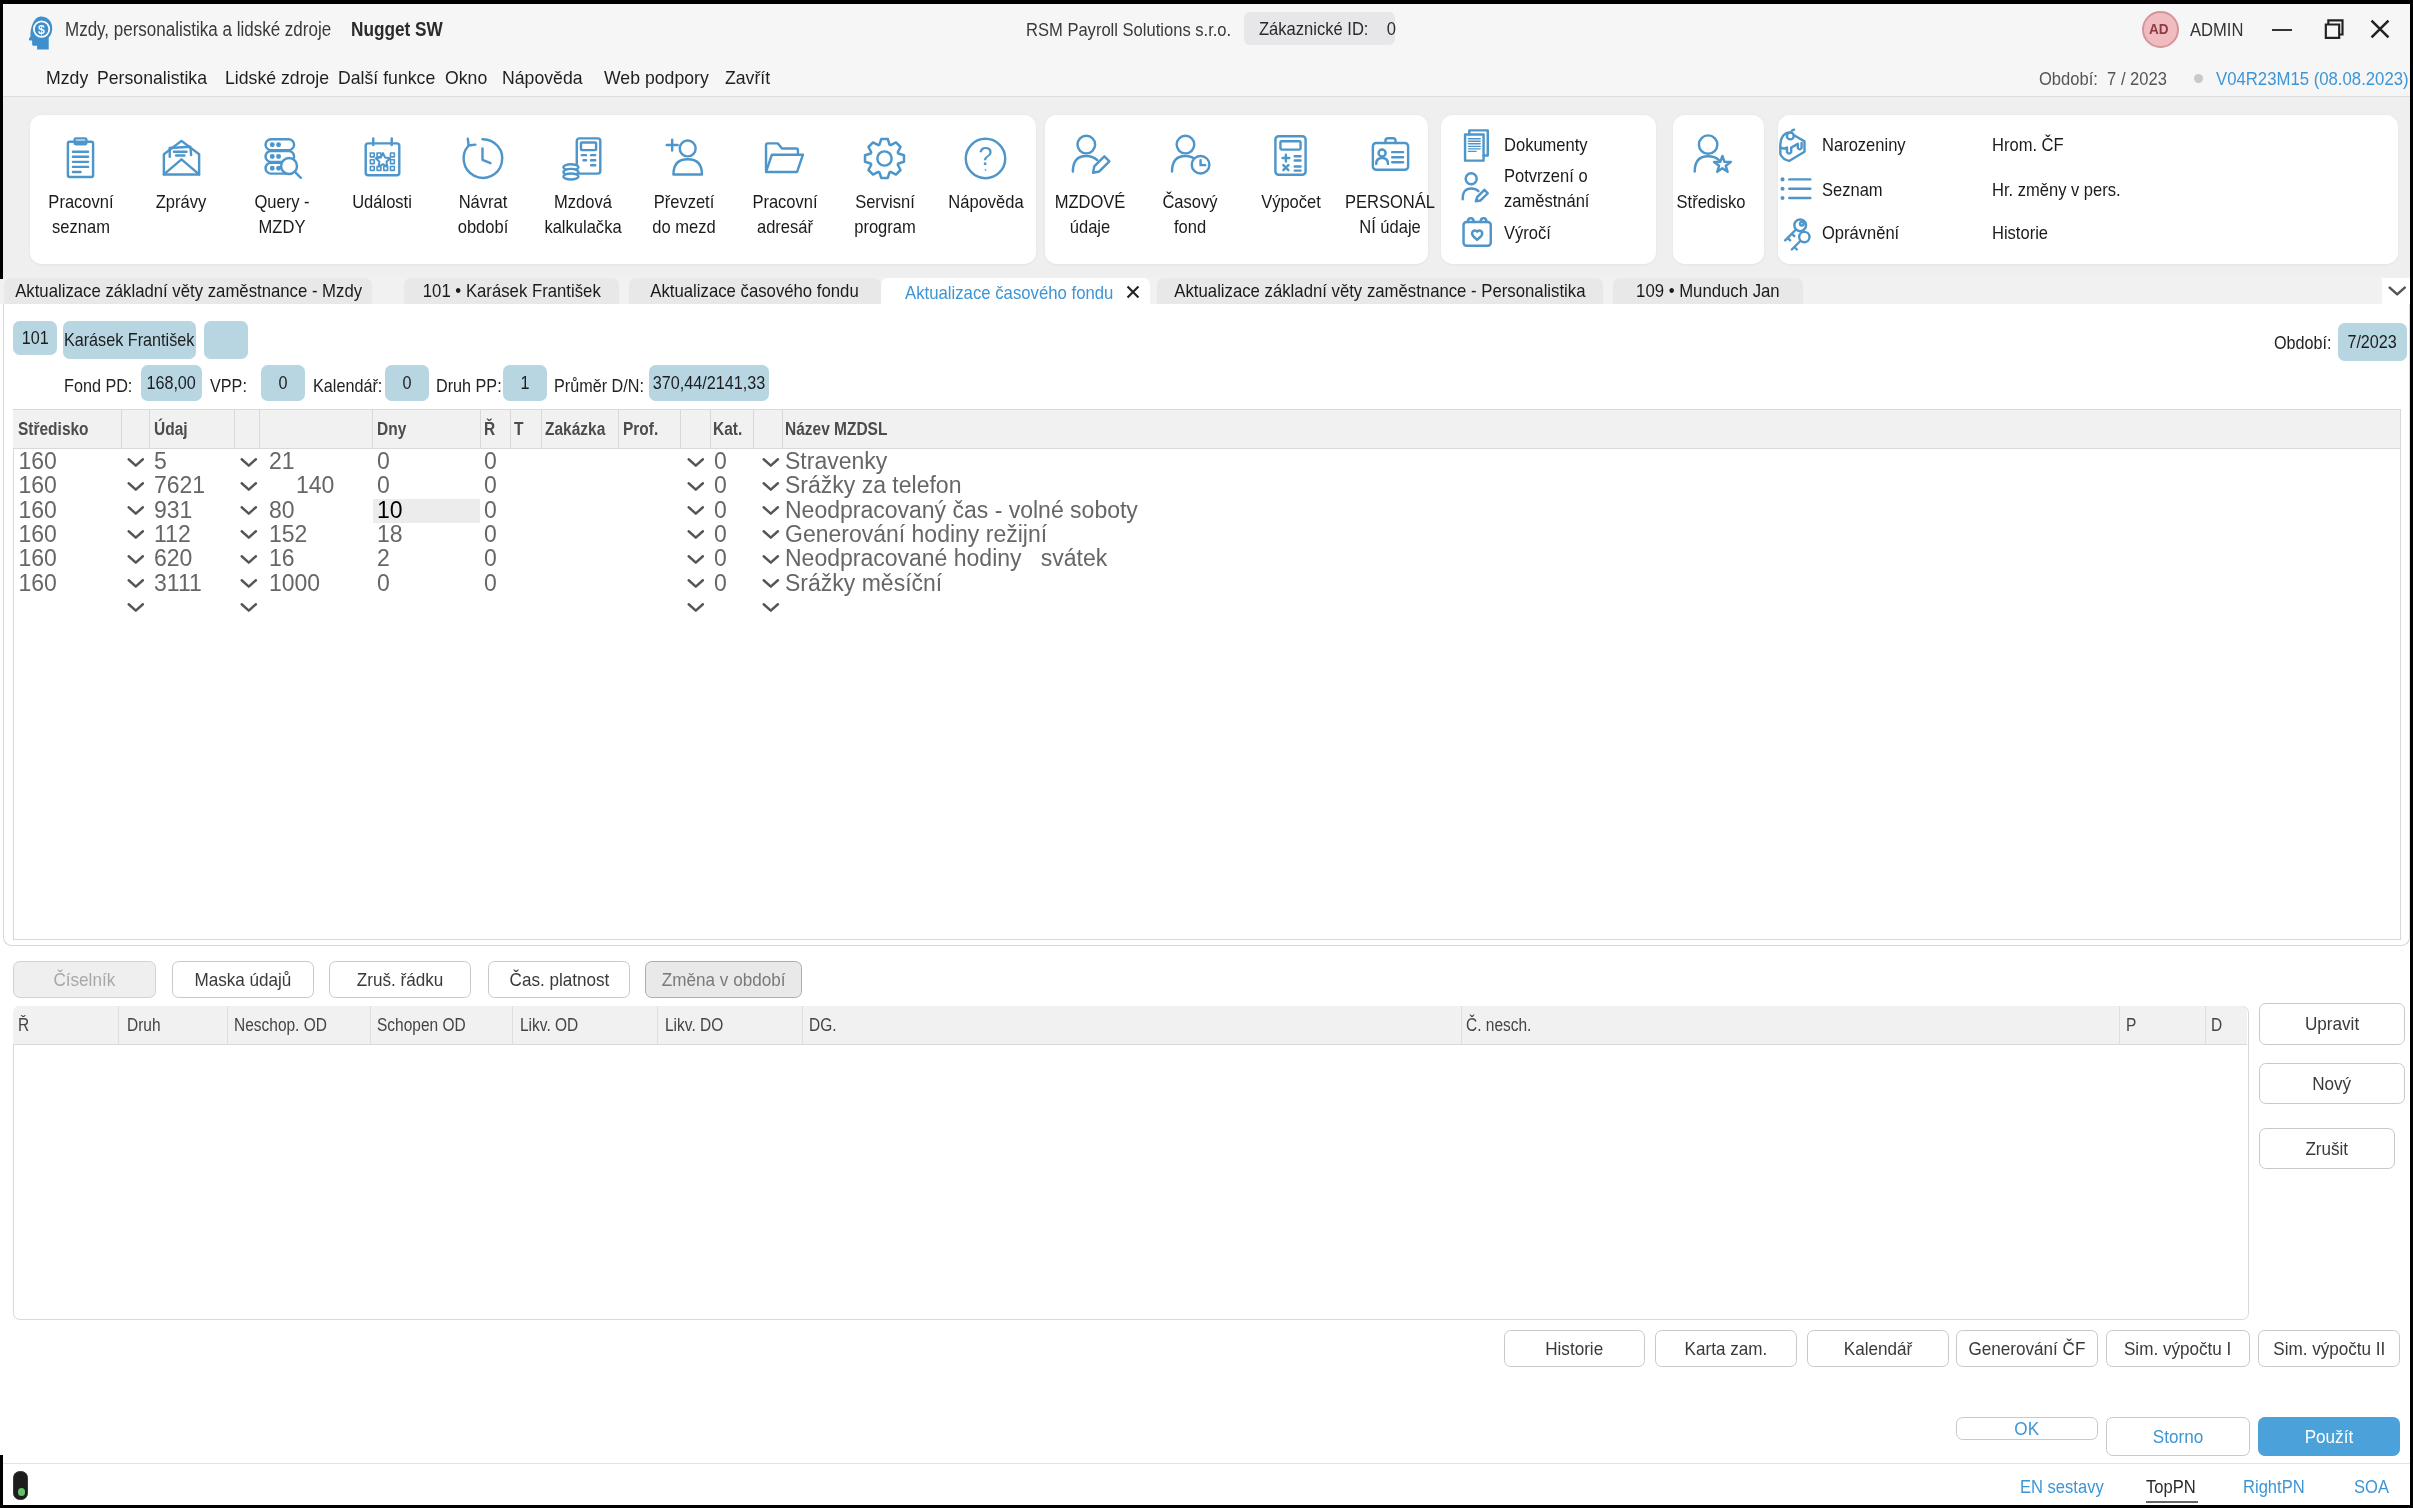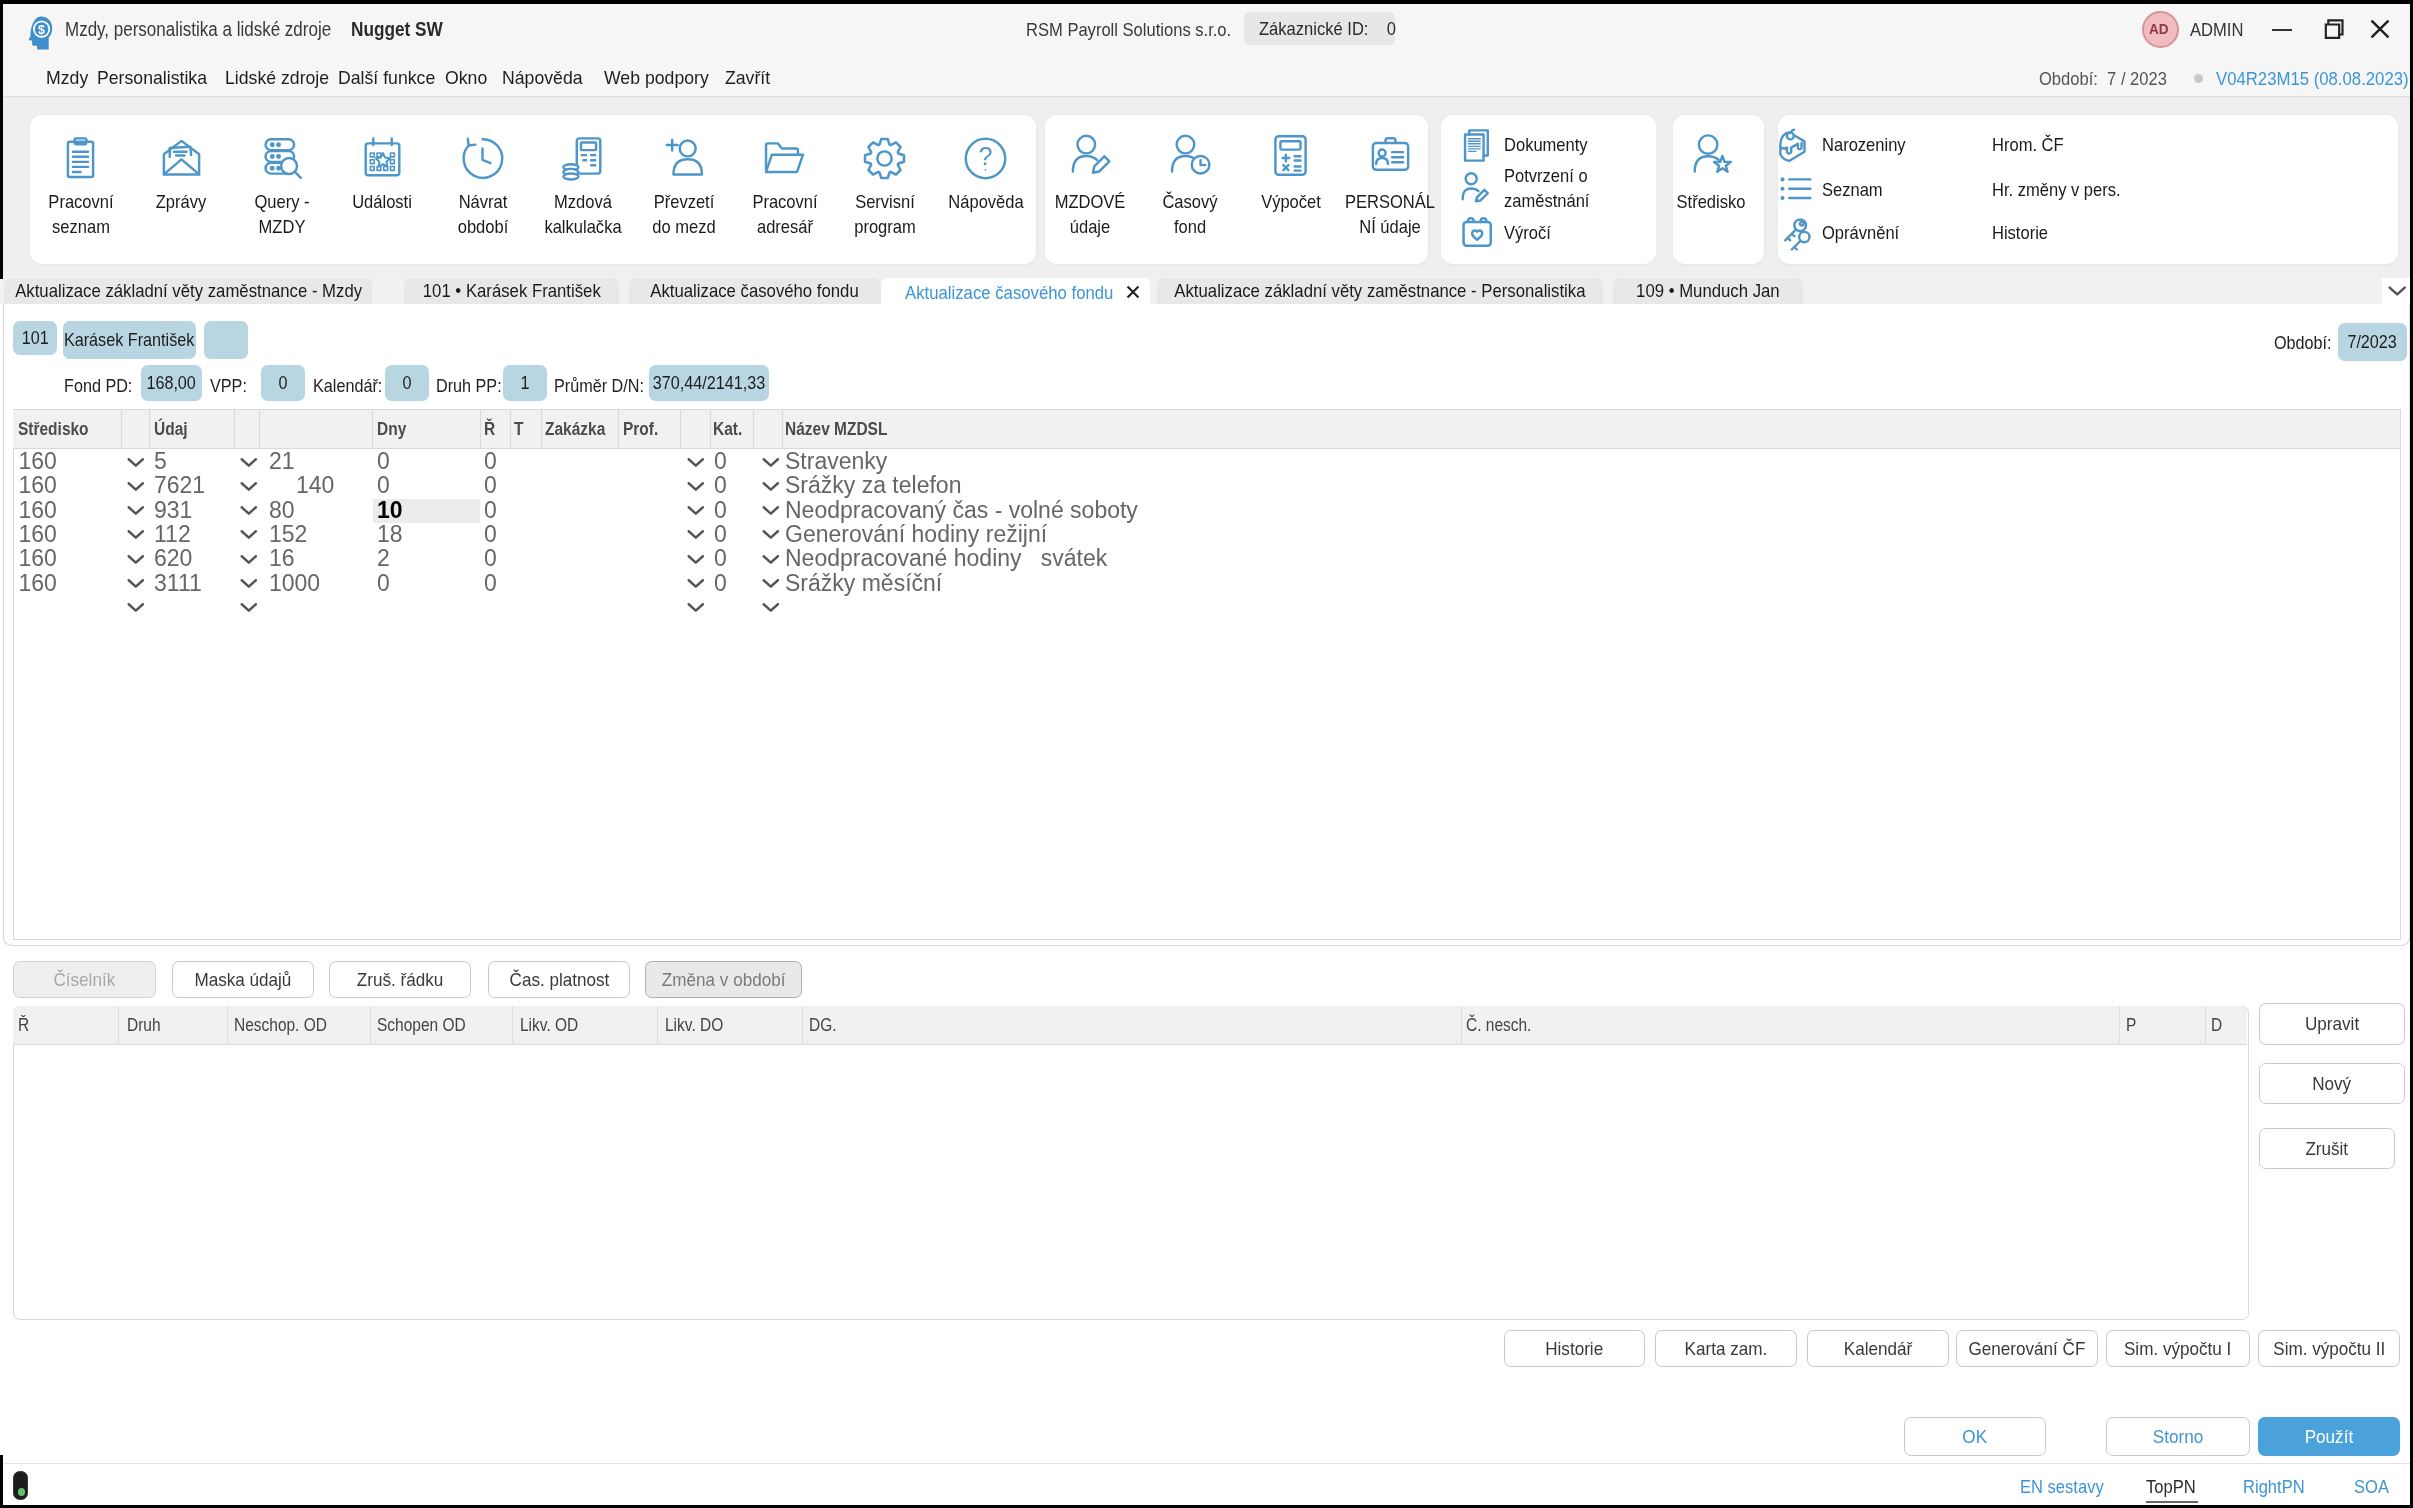--- a/index.html
+++ b/index.html
@@ -360,21 +360,21 @@
 <div class="cell nw" style="left:18.4px; top:498px; height:24px; line-height:24px;">160</div>
 <svg class="chev" style="left:127px; top:506px;" viewBox="0 0 21 11" width="17.6" height="9.2">
     <use href="#cv"></use>
   </svg>
 <div class="cell nw" style="left:154px; top:498px; height:24px; line-height:24px;">931</div>
 <svg class="chev" style="left:240px; top:506px;" viewBox="0 0 21 11" width="17.6" height="9.2">
     <use href="#cv"></use>
   </svg>
 <div class="cell nw" style="left:269px; top:498px; height:24px; line-height:24px;">80</div>
 <div class="abs" style="left:373px; top:499px; width:107px; height:23.5px; background:#ececec;"></div>
-<div class="cell nw" style="left:377px; top:498px; height:24px; line-height:24px; color:#000; font-weight:700;text-align:right;">10</div>
+<div class="cell nw" style="left:377px; top:498px; height:24px; line-height:24px; color:#000; font-weight:400;text-align:right;">10</div>
 <div class="cell nw" style="left:484px; top:498px; height:24px; line-height:24px;">0</div>
 <svg class="chev" style="left:687px; top:506px;" viewBox="0 0 21 11" width="17.6" height="9.2">
     <use href="#cv"></use>
   </svg>
 <div class="cell nw" style="left:714px; top:498px; height:24px; line-height:24px;">0</div>
 <svg class="chev" style="left:762px; top:506px;" viewBox="0 0 21 11" width="17.6" height="9.2">
     <use href="#cv"></use>
   </svg>
 <div class="cell nw" style="left:785px; top:498px; height:24px; line-height:24px;">Neodpracovaný čas - volné soboty</div>
 <div class="cell nw" style="left:18.4px; top:522px; height:24px; line-height:24px;">160</div>
@@ -505,21 +505,21 @@
   </div>
 <div class="btn" style="left:1956px; top:1330px; width:142px; height:37px;">
     <span>Generování ČF</span>
   </div>
 <div class="btn" style="left:2106px; top:1330px; width:144px; height:37px;">
     <span>Sim. výpočtu I</span>
   </div>
 <div class="btn" style="left:2258px; top:1330px; width:142px; height:37px;">
     <span>Sim. výpočtu II</span>
   </div>
-<div class="btn" style="left:1904px; top:1417px; width:142px; height:39px; color:#3E95D6;">
+<div class="btn" style="left:1956px; top:1417px; width:142px; height:23px; color:#3E95D6;">
     <span>OK</span>
   </div>
 <div class="btn" style="left:2106px; top:1417px; width:144px; height:39px; color:#3E95D6;">
     <span>Storno</span>
   </div>
 <div class="btn" style="left:2258px; top:1417px; width:142px; height:39px; background:#4BA2DA; border-color:#4BA2DA; color:#fff;">
     <span>Použít</span>
   </div>
 
 <div class="abs" style="left:0; top:1463px; width:2413px; height:0.8px; background:#e3e3e3;"></div>

